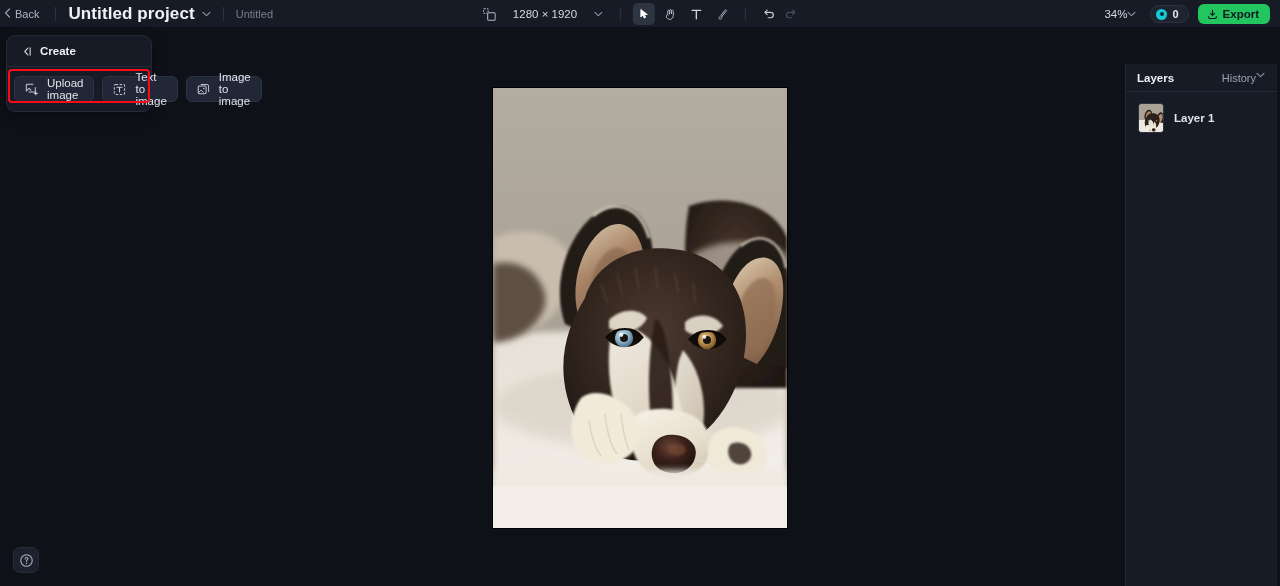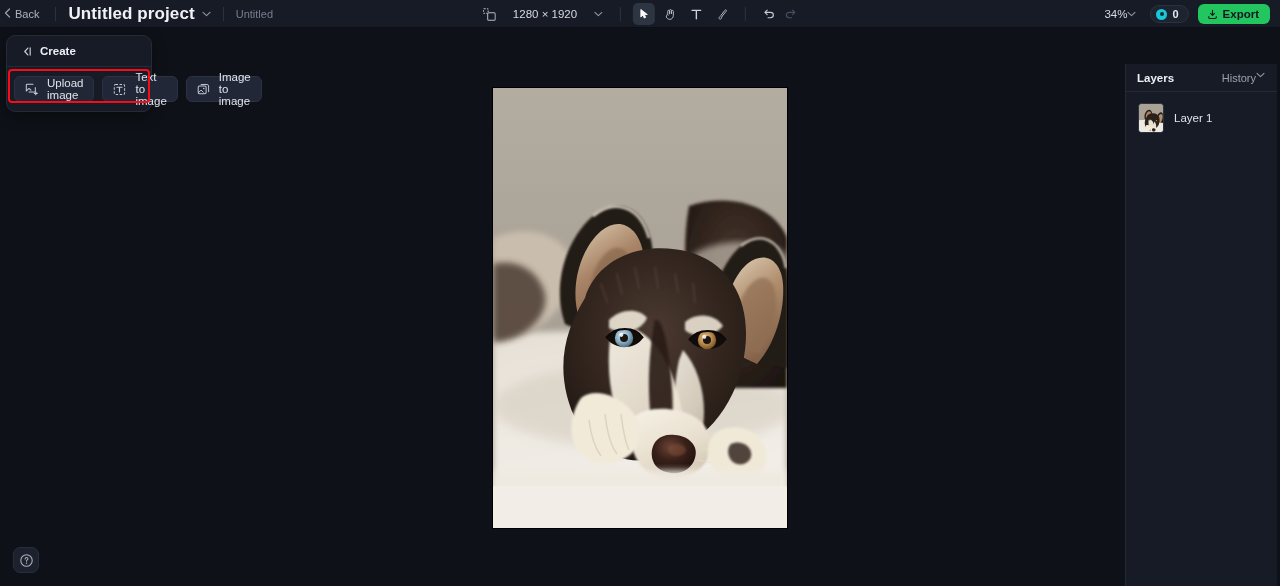--- a/index.html
+++ b/index.html
@@ -156,21 +156,21 @@
   .layer-row {
     display: flex; align-items: center; gap: 10px;
     padding: 4px 6px; border-radius: 6px; cursor: pointer;
   }
   .layer-thumb {
     width: 26px; height: 30px; border-radius: 4px;
     overflow: hidden; background: #a9a295; flex: none;
     border: 1px solid #2c3242;
   }
   .layer-thumb svg { display: block; width: 100%; height: 100%; }
-  .layer-name { font-size: 11.5px; color: #dfe3ea; }
+  .layer-name { font-size: 11.5px; color: #dfe3ea; font-weight: bold; }
 
   .caret { display: inline-flex; align-items: center; }
 </style>
 </head>
 <body>
 
 <div class="app">
 
   <div class="topbar">
 

